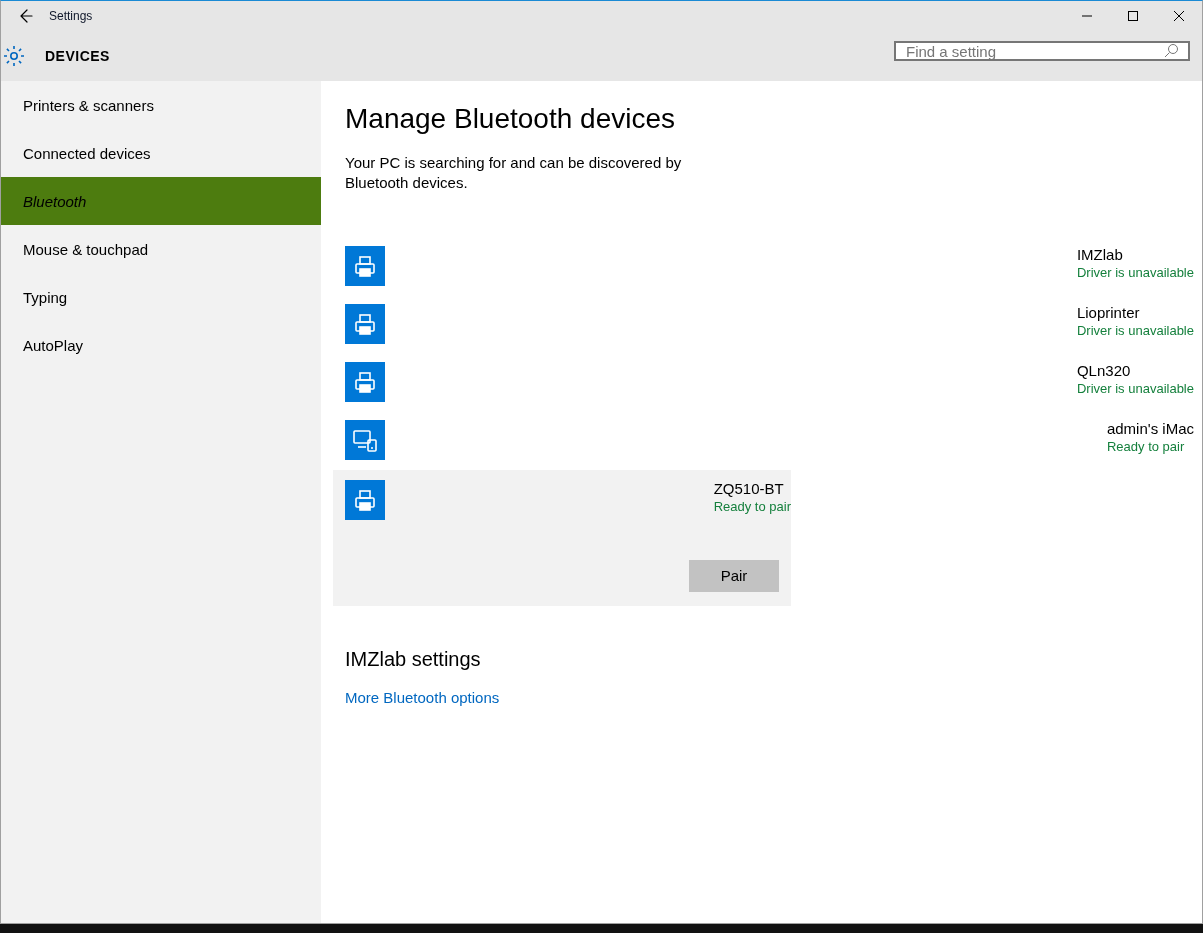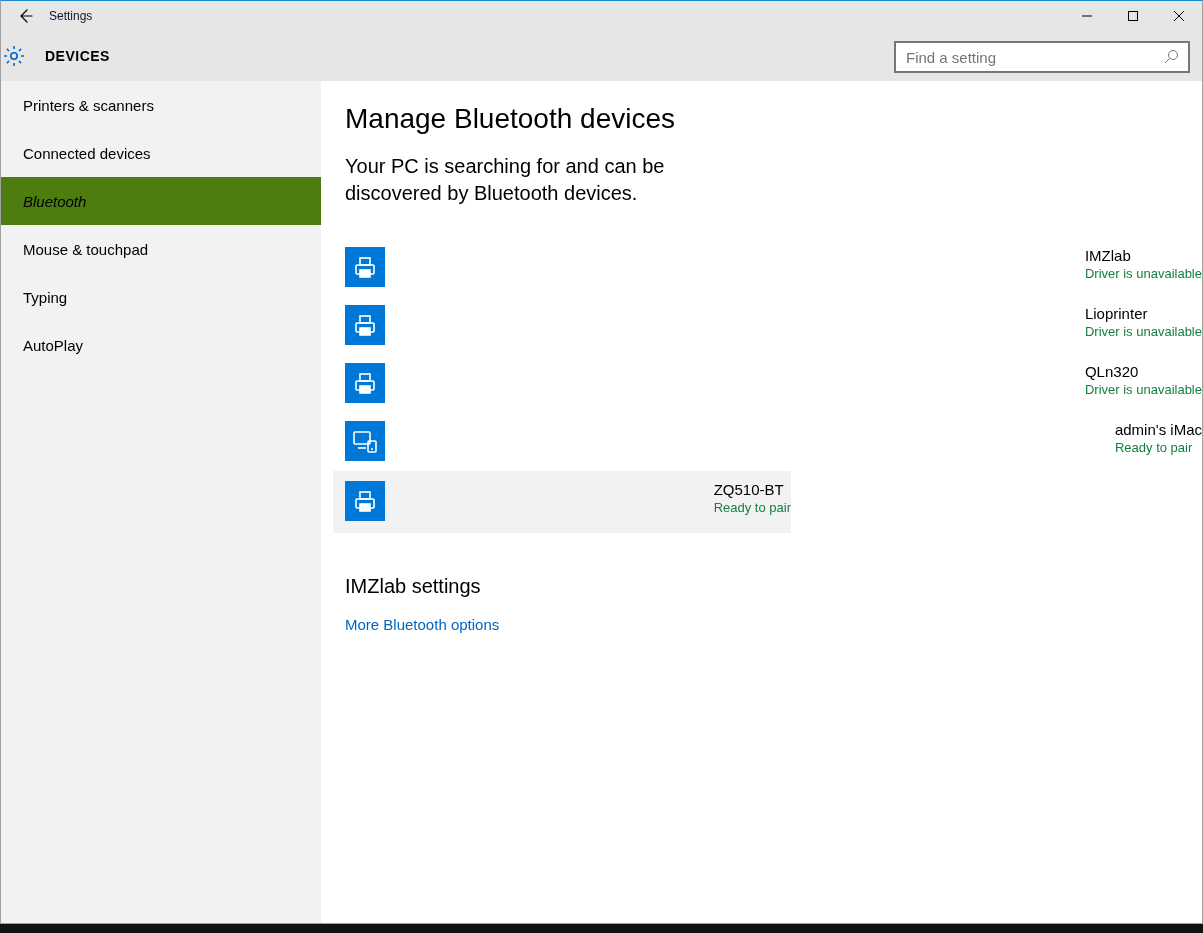--- a/index.html
+++ b/index.html
@@ -58,21 +58,21 @@
     margin-right: 18px;
   }
   .header .section {
     font-size: 14px;
     font-weight: 600;
     letter-spacing: .5px;
   }
   .searchbox {
     position: absolute;
     right: 12px; top: 10px;
-    width: 296px; height: 32px;
+    width: 296px; height: 20px;
     border: 2px solid #767676;
     background: #fff;
     display: flex; align-items: center;
     padding: 0 8px;
   }
   .searchbox input {
     flex: 1;
     border: none; outline: none;
     font-size: 15px;
     color: #000;
@@ -100,35 +100,35 @@
     color: #000;
     cursor: pointer;
   }
   .sidebar .item.selected {
     background: #4d7c0f;
     font-style: italic;
   }
   .main {
     flex: 1;
     background: #fff;
-    padding: 22px 0 0 24px;
+    padding: 22px 8px 0 24px;
     overflow: auto;
   }
   .main h1 {
     font-size: 28px;
     font-weight: 400;
     margin: 0 0 18px 0;
     color: #000;
   }
   .main .desc {
-    font-size: 20px;
+    font-size: 15px;
     color: #000;
     max-width: 400px;
     line-height: 1.35;
-    margin-bottom: 32px;
+    margin-bottom: 44px;
   }
   .device {
     display: flex;
     align-items: flex-start;
     padding: 8px 0 10px 0;
     cursor: pointer;
     justify-content: space-between;
   }
   .device .icon {
     width: 40px; height: 40px;
@@ -331,20 +331,23 @@
                   <rect x="9" y="5" width="10" height="7"></rect>
                   <rect x="9" y="17" width="10" height="7" fill="#fff"></rect>
                 </g>
               </svg>
             </div>
             <div class="info">
               <div class="name">ZQ510-BT</div>
               <div class="status">Ready to pair</div>
             </div>
           </div>
+          <div class="device-panel">
+            <button class="pair-btn">Pair</button>
+          </div>
         </div>
 
       <div class="related-h">IMZlab settings</div>
       <div class="link">More Bluetooth options</div>
     </div>
   </div>
 </div>
 <div class="taskbar"></div>
 
 </body></html>

